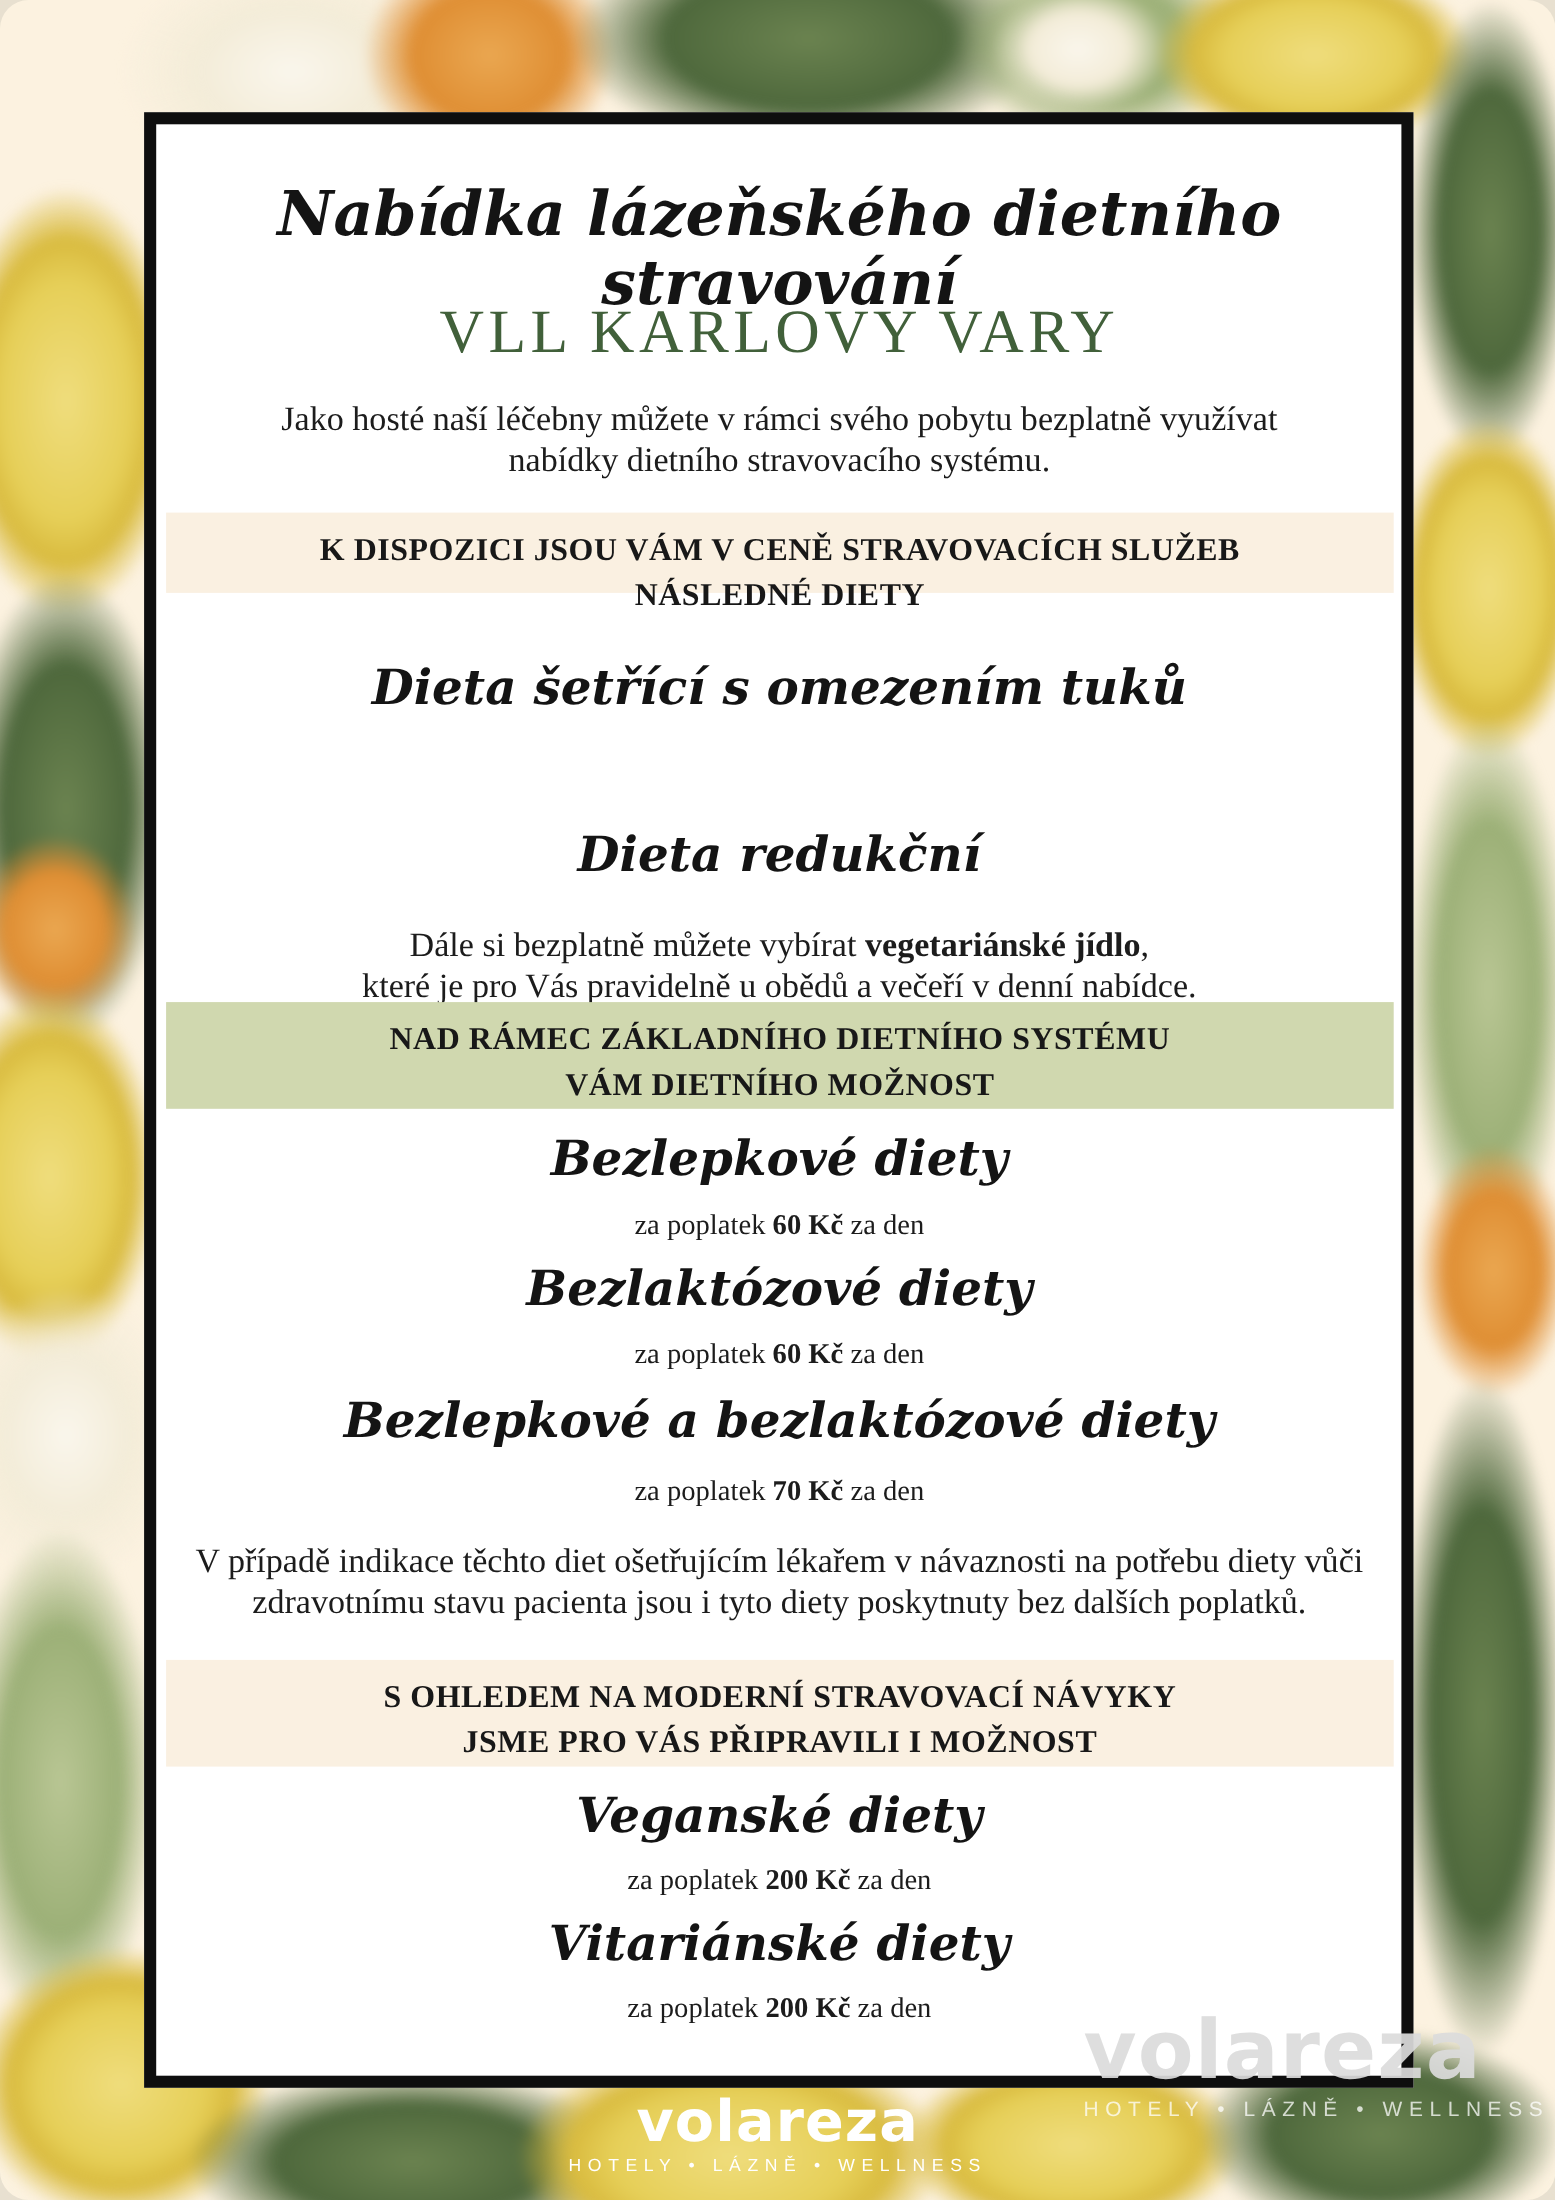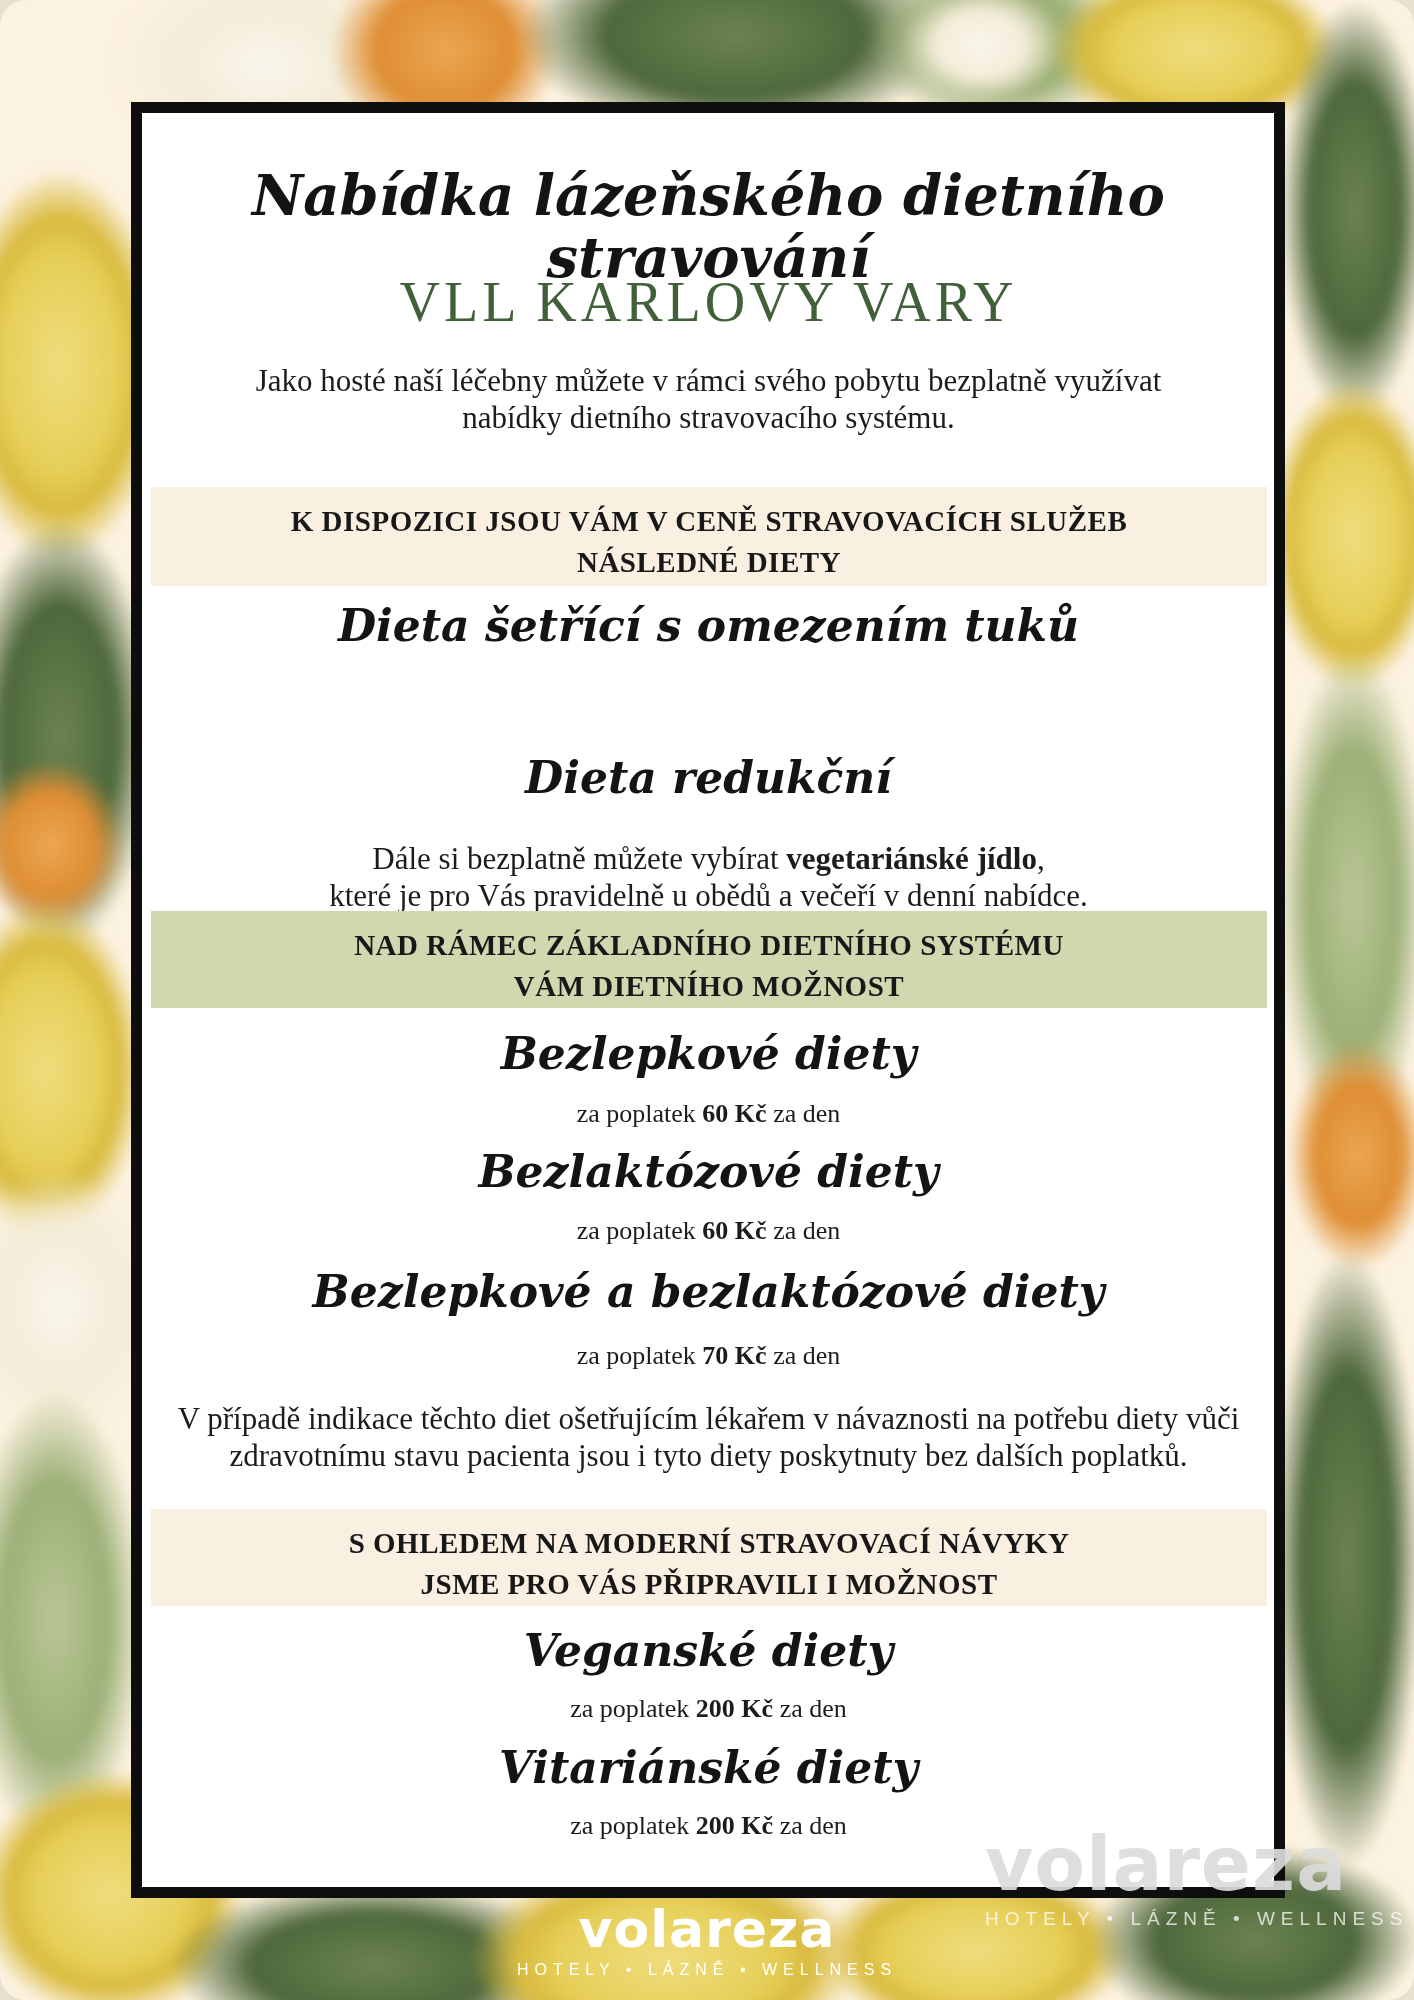--- a/index.html
+++ b/index.html
@@ -33,21 +33,21 @@
   .body-text{font-size:31px; line-height:37px; color:#1c1c1c;}
   .intro{top:362px;}
   .banner{
     position:absolute; left:151px; width:1116px; z-index:2;
     text-align:center; box-sizing:border-box;
     font-weight:700; font-size:29px; line-height:41px; color:#181818;
     letter-spacing:0.5px; padding-top:14px;
   }
   .banner-cream{background:#faf0e1;}
   .banner-green{background:#d0d8af;}
-  .banner1{top:487px; height:99px;}
+  .banner1{top:466px; height:73px;}
   .banner2{top:911px; height:97px;}
   .banner3{top:1509px; height:97px;}
   .diet-item{font-size:44px; line-height:1.2;}
   .d1{top:600px;} .d2{top:676px;} .d3{top:752px;}
   .veg-note{top:840px;}
   .price-line{font-size:26px;}
   .p1n{top:1028px;} .p1p{top:1095px;}
   .p2n{top:1146px;} .p2p{top:1212px;}
   .p3n{top:1266px;} .p3p{top:1337px;}
   .indication{top:1400px;}

